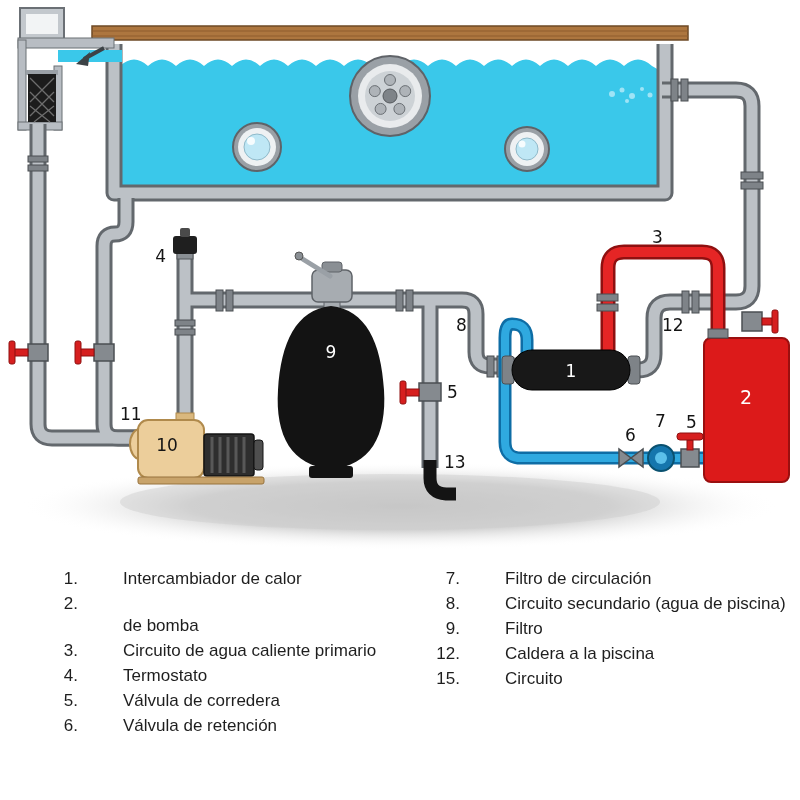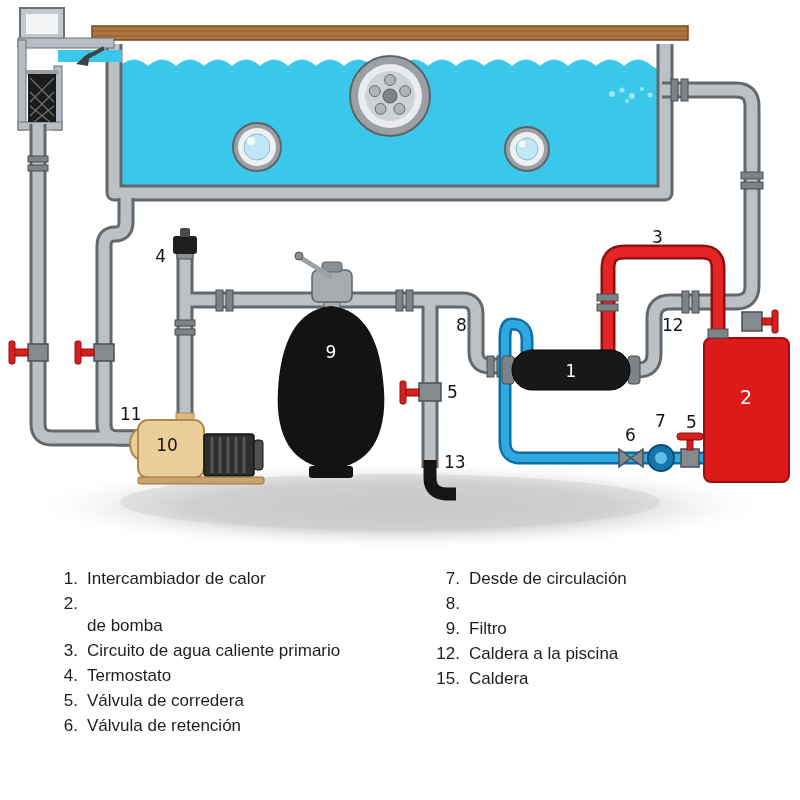--- a/index.html
+++ b/index.html
@@ -14,21 +14,21 @@
   .bpo{fill:none;stroke:#0e6da5;stroke-width:13;stroke-linejoin:round;}
   .bpf{fill:none;stroke:#2fa9e0;stroke-width:8;stroke-linejoin:round;}
   .flange{fill:#7e8388;stroke:#4b4f53;stroke-width:1;}
   .vbody{fill:#858a8f;stroke:#4b4f53;stroke-width:1.5;}
   .vred{fill:#d61f1f;stroke:#8f1010;stroke-width:1;}
   .legend{display:flex;padding:12px 0 0 50px;color:#1e1e1e;font-size:17px;}
   .legend-col{display:flex;flex-direction:column;}
   .legend-col.left{width:382px;}
   .legend-item{display:flex;line-height:22px;margin-bottom:3px;}
   .lnum{flex:none;width:28px;text-align:right;padding-right:9px;}
-  .ltext{flex:1;}
+  .ltext{flex:1;margin-left:36px;}
 </style>
 </head>
 <body>
 
 <div class="stage">
 
 <svg width="800" height="552" viewBox="0 0 800 552">
   <defs>
     <radialGradient id="gnd" cx="50%" cy="50%" r="50%">
       <stop offset="0%" stop-color="#c3c3c3"></stop>
@@ -266,33 +266,34 @@
       <span class="ltext">Válvula de corredera</span>
     </div>
     <div class="legend-item">
       <span class="lnum">6.</span>
       <span class="ltext">Válvula de retención</span>
     </div>
   </div>
   <div class="legend-col">
     <div class="legend-item">
       <span class="lnum">7.</span>
-      <span class="ltext">Desde de circulación</span>
+      <span class="ltext">Filtro de circulación</span>
     </div>
     <div class="legend-item">
       <span class="lnum">8.</span>
+      <span class="ltext">Circuito secundario (agua de piscina)</span>
     </div>
     <div class="legend-item">
       <span class="lnum">9.</span>
       <span class="ltext">Filtro</span>
     </div>
     <div class="legend-item">
       <span class="lnum">12.</span>
       <span class="ltext">Caldera a la piscina</span>
     </div>
     <div class="legend-item">
       <span class="lnum">15.</span>
-      <span class="ltext">Caldera</span>
+      <span class="ltext">Circuito</span>
     </div>
   </div>
 </div>
 
 </div>
 
 </body></html>

